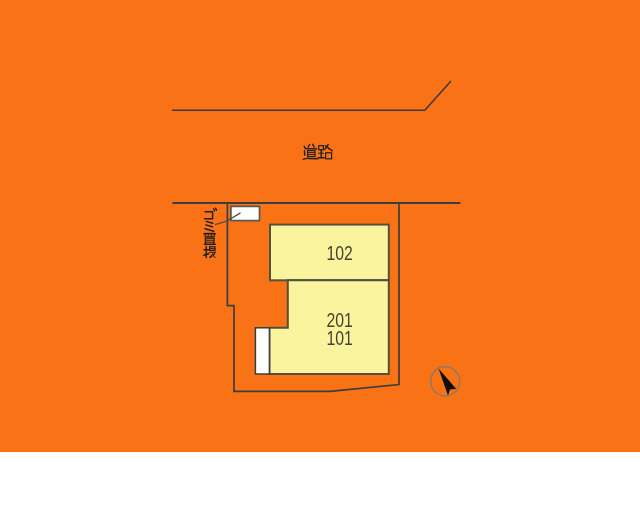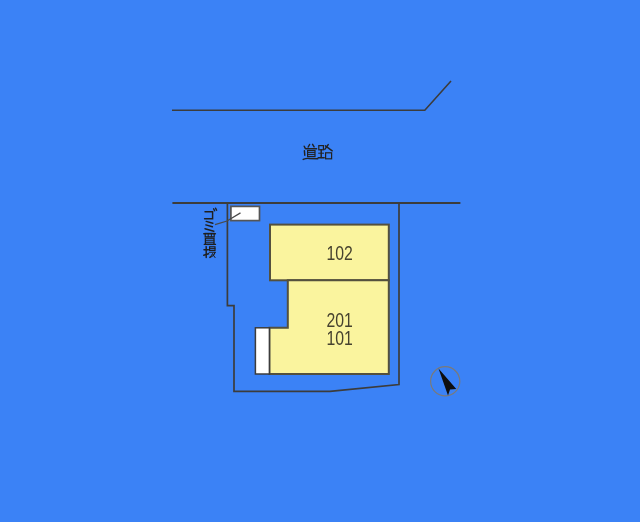--- a/index.html
+++ b/index.html
@@ -1,16 +1,16 @@
 <!DOCTYPE html>
 <html><head>
 <meta charset="utf-8">
 <style>
   html,body{margin:0;padding:0;background:#fff;}
-  .page{position:relative;width:640px;height:522px;background:#3b82f6;overflow:hidden;}
+  .page{position:relative;width:640px;height:452px;background:#f97316;overflow:hidden;}
   svg{position:absolute;left:0;top:0;}
   text{font-family:"Liberation Sans",sans-serif;}
 </style>
 </head>
 <body>
 <div class="page">
 <svg width="640" height="522" viewBox="0 0 640 522">
 
   <path d="M172,110.2 H424.8 L451,81" fill="none" stroke="#3c3c3c" stroke-width="1.6"></path>
 

